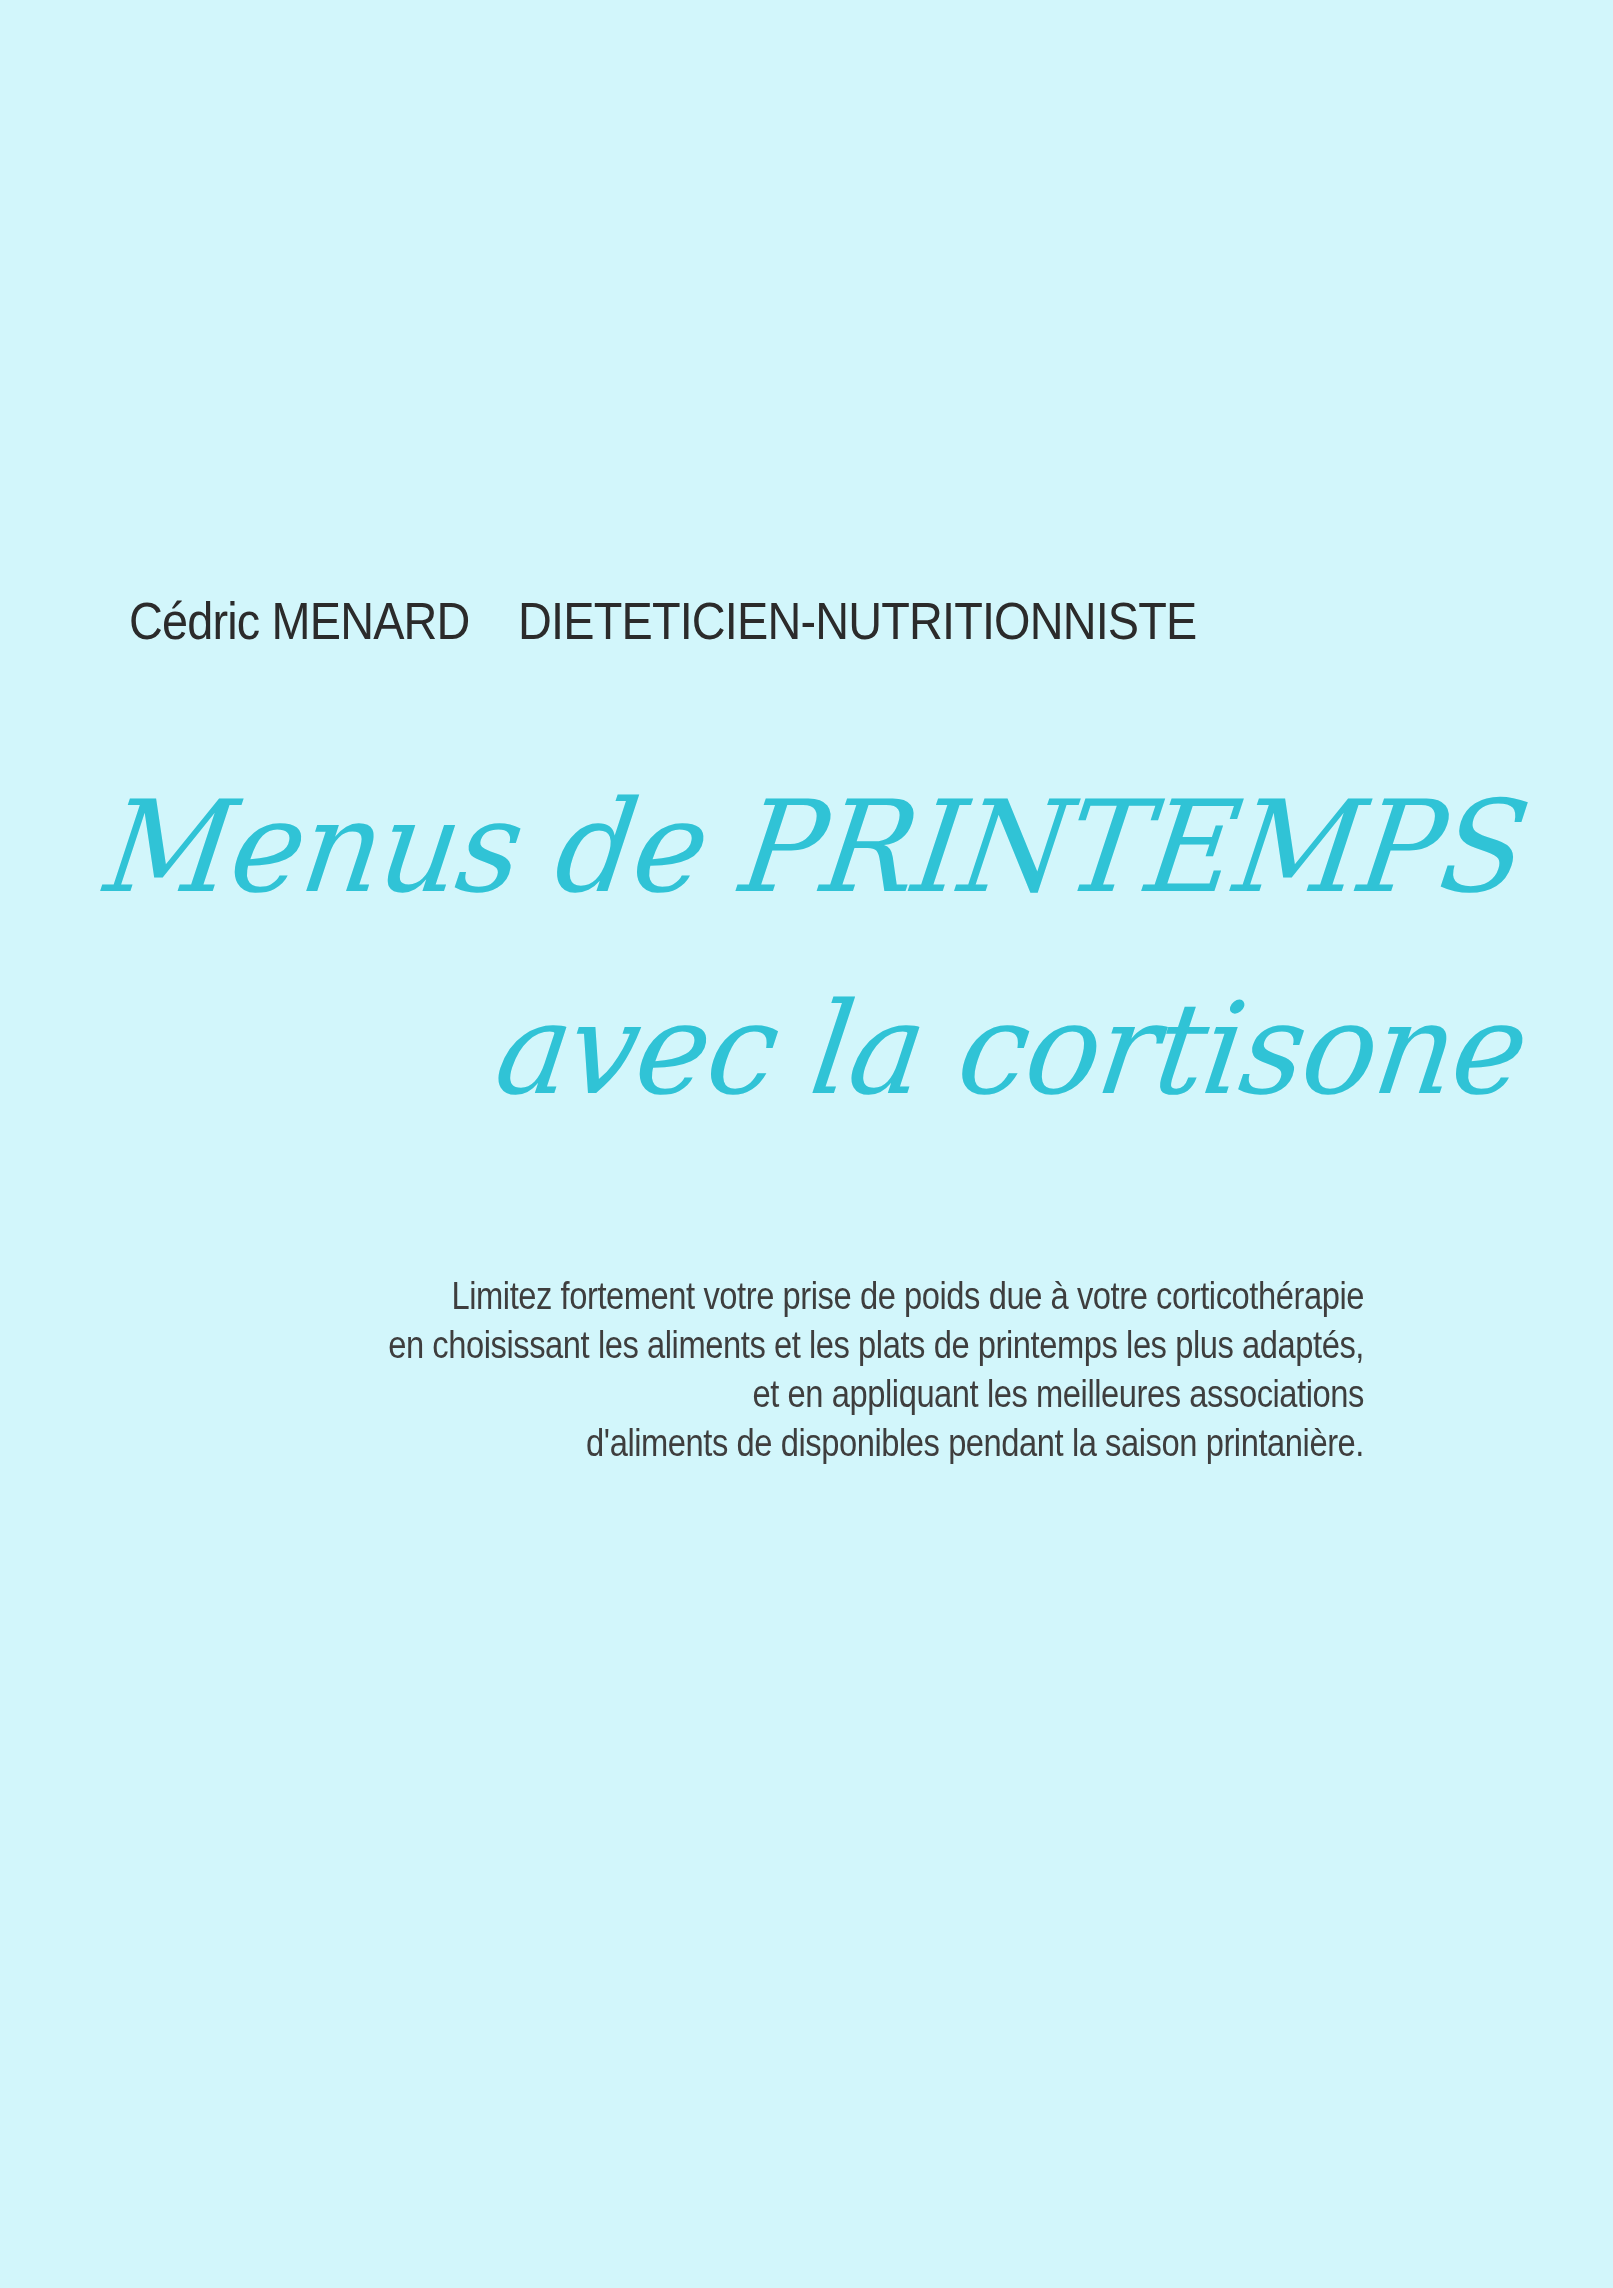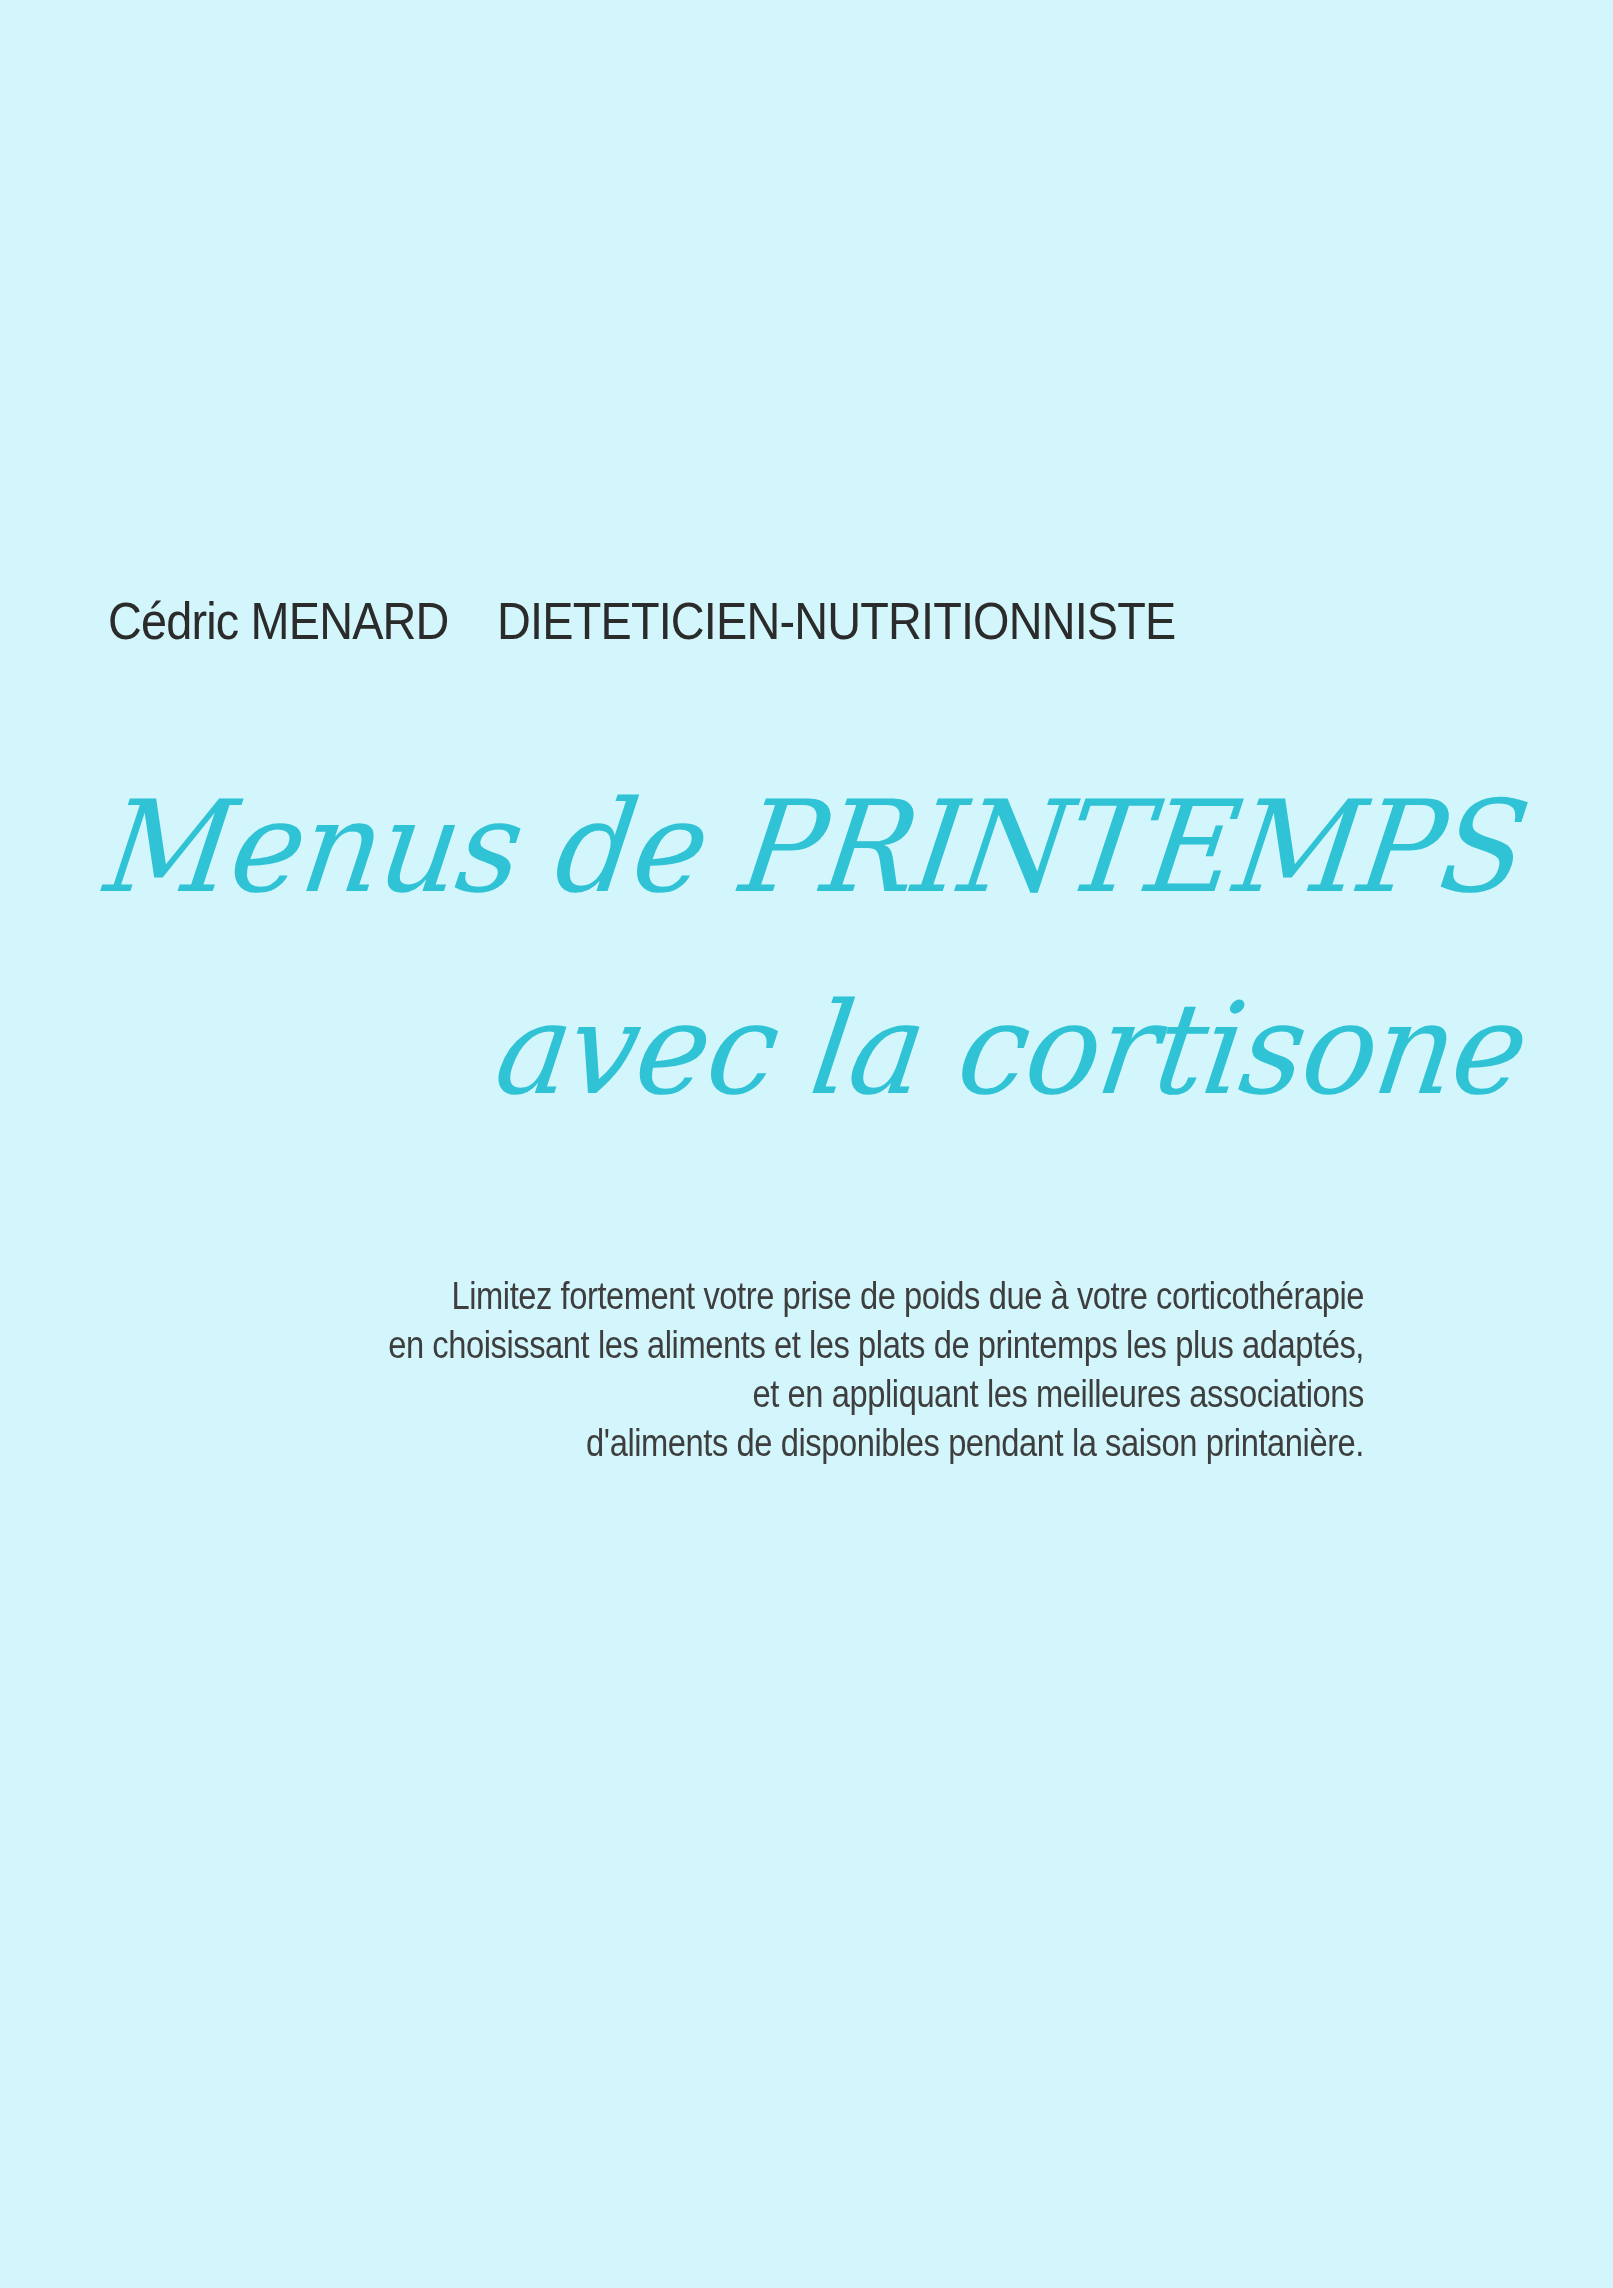--- a/index.html
+++ b/index.html
@@ -10,20 +10,21 @@
     overflow: hidden;
   }
   body {
     position: relative;
     background: #d2f6fb;
     font-family: "Liberation Sans", sans-serif;
   }
   .cover {
     position: absolute;
     inset: 0;
+    margin-left: 21px;
   }
   
   .author-line {
     position: absolute;
     left: 108px;
     top: 591px;
     white-space: nowrap;
     font-size: 52px;
     font-weight: 400;
     color: #2b2b2b;

